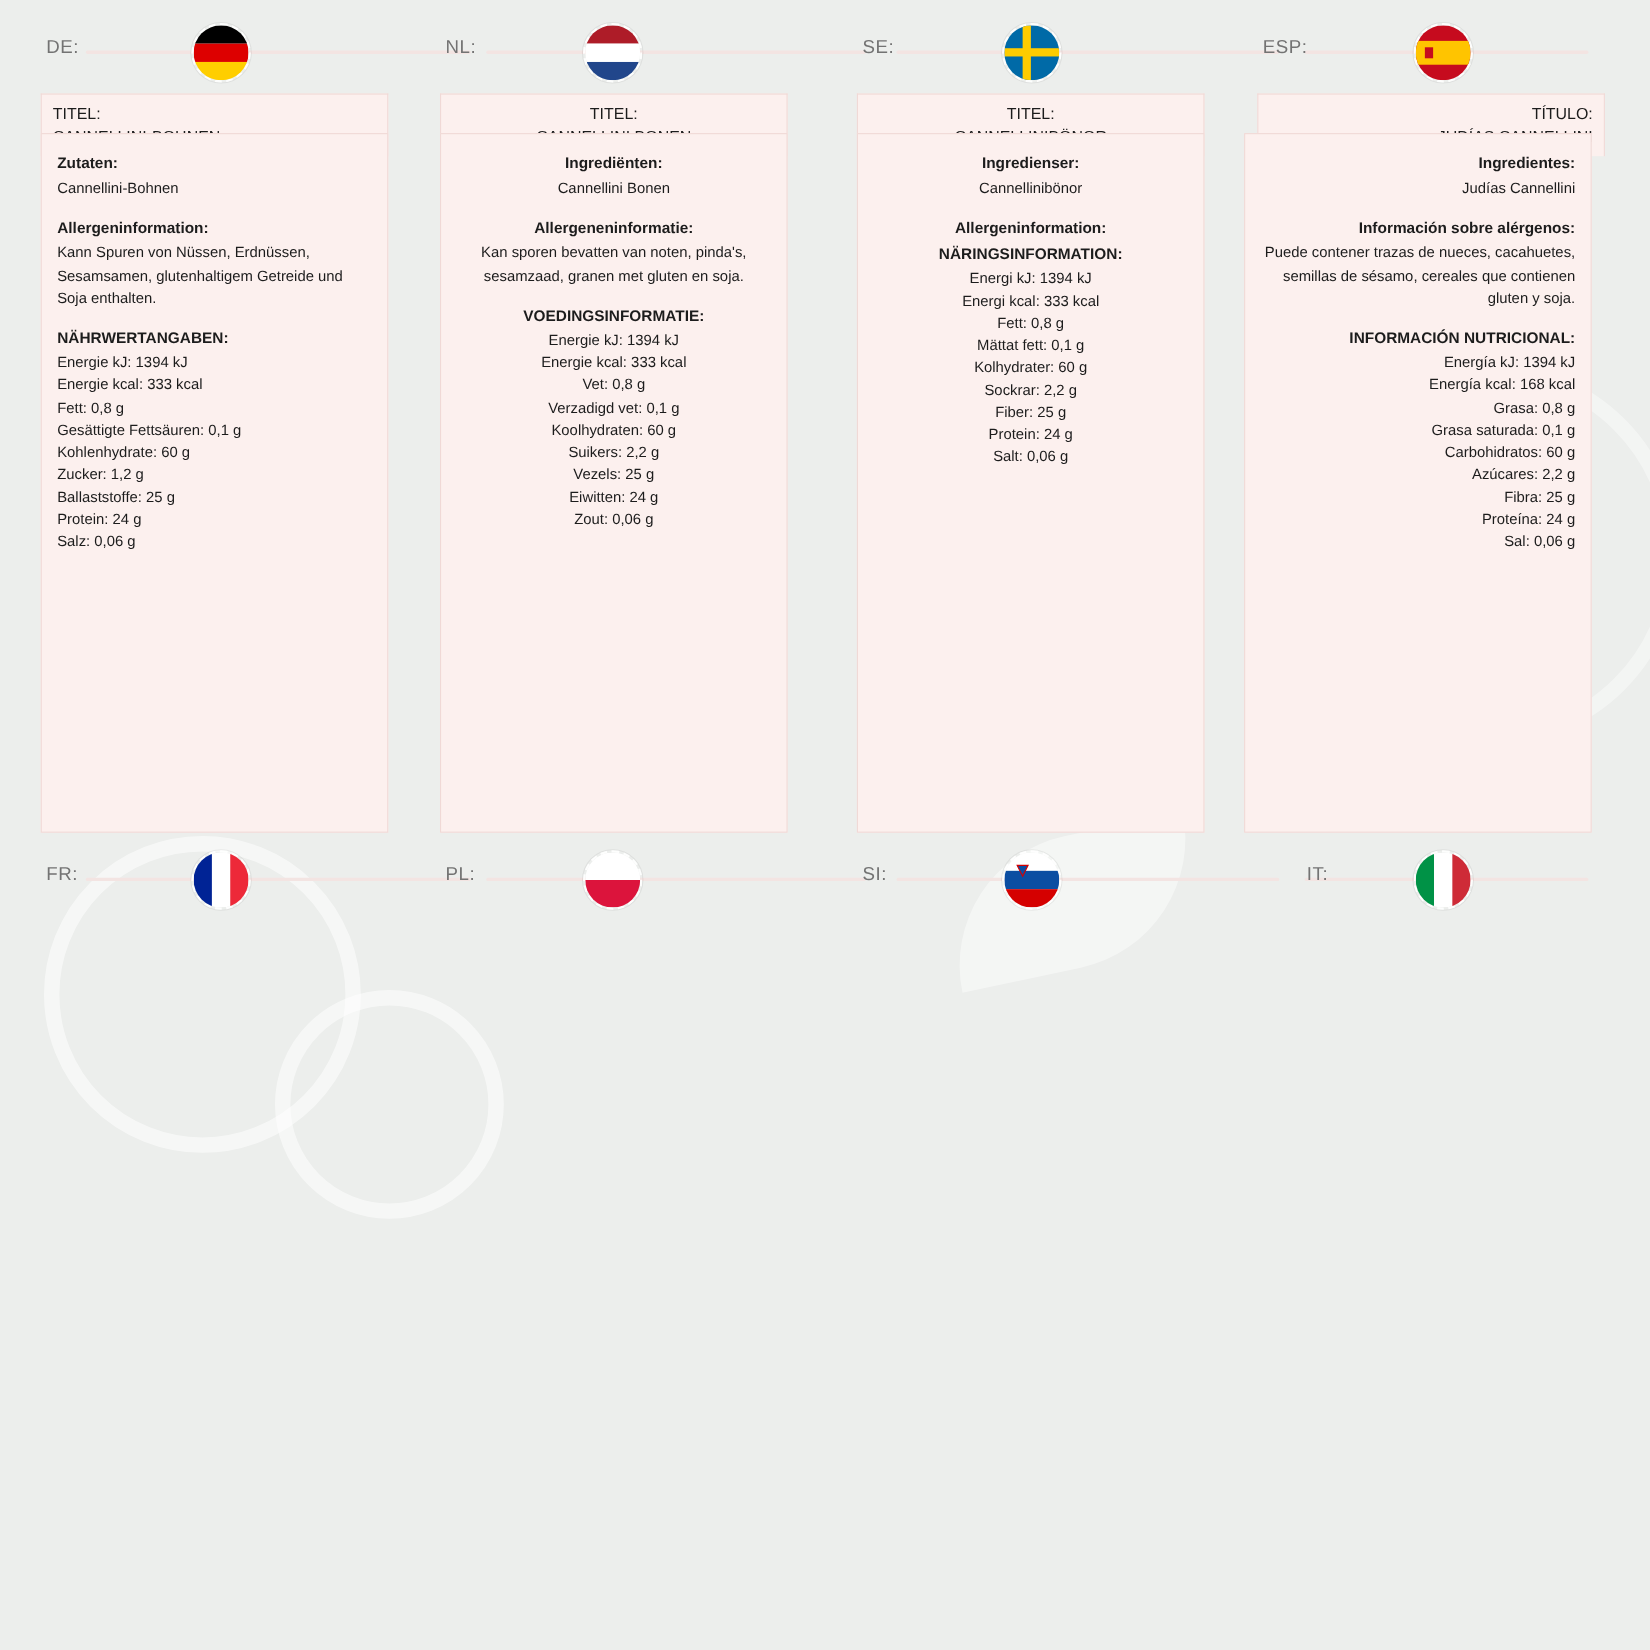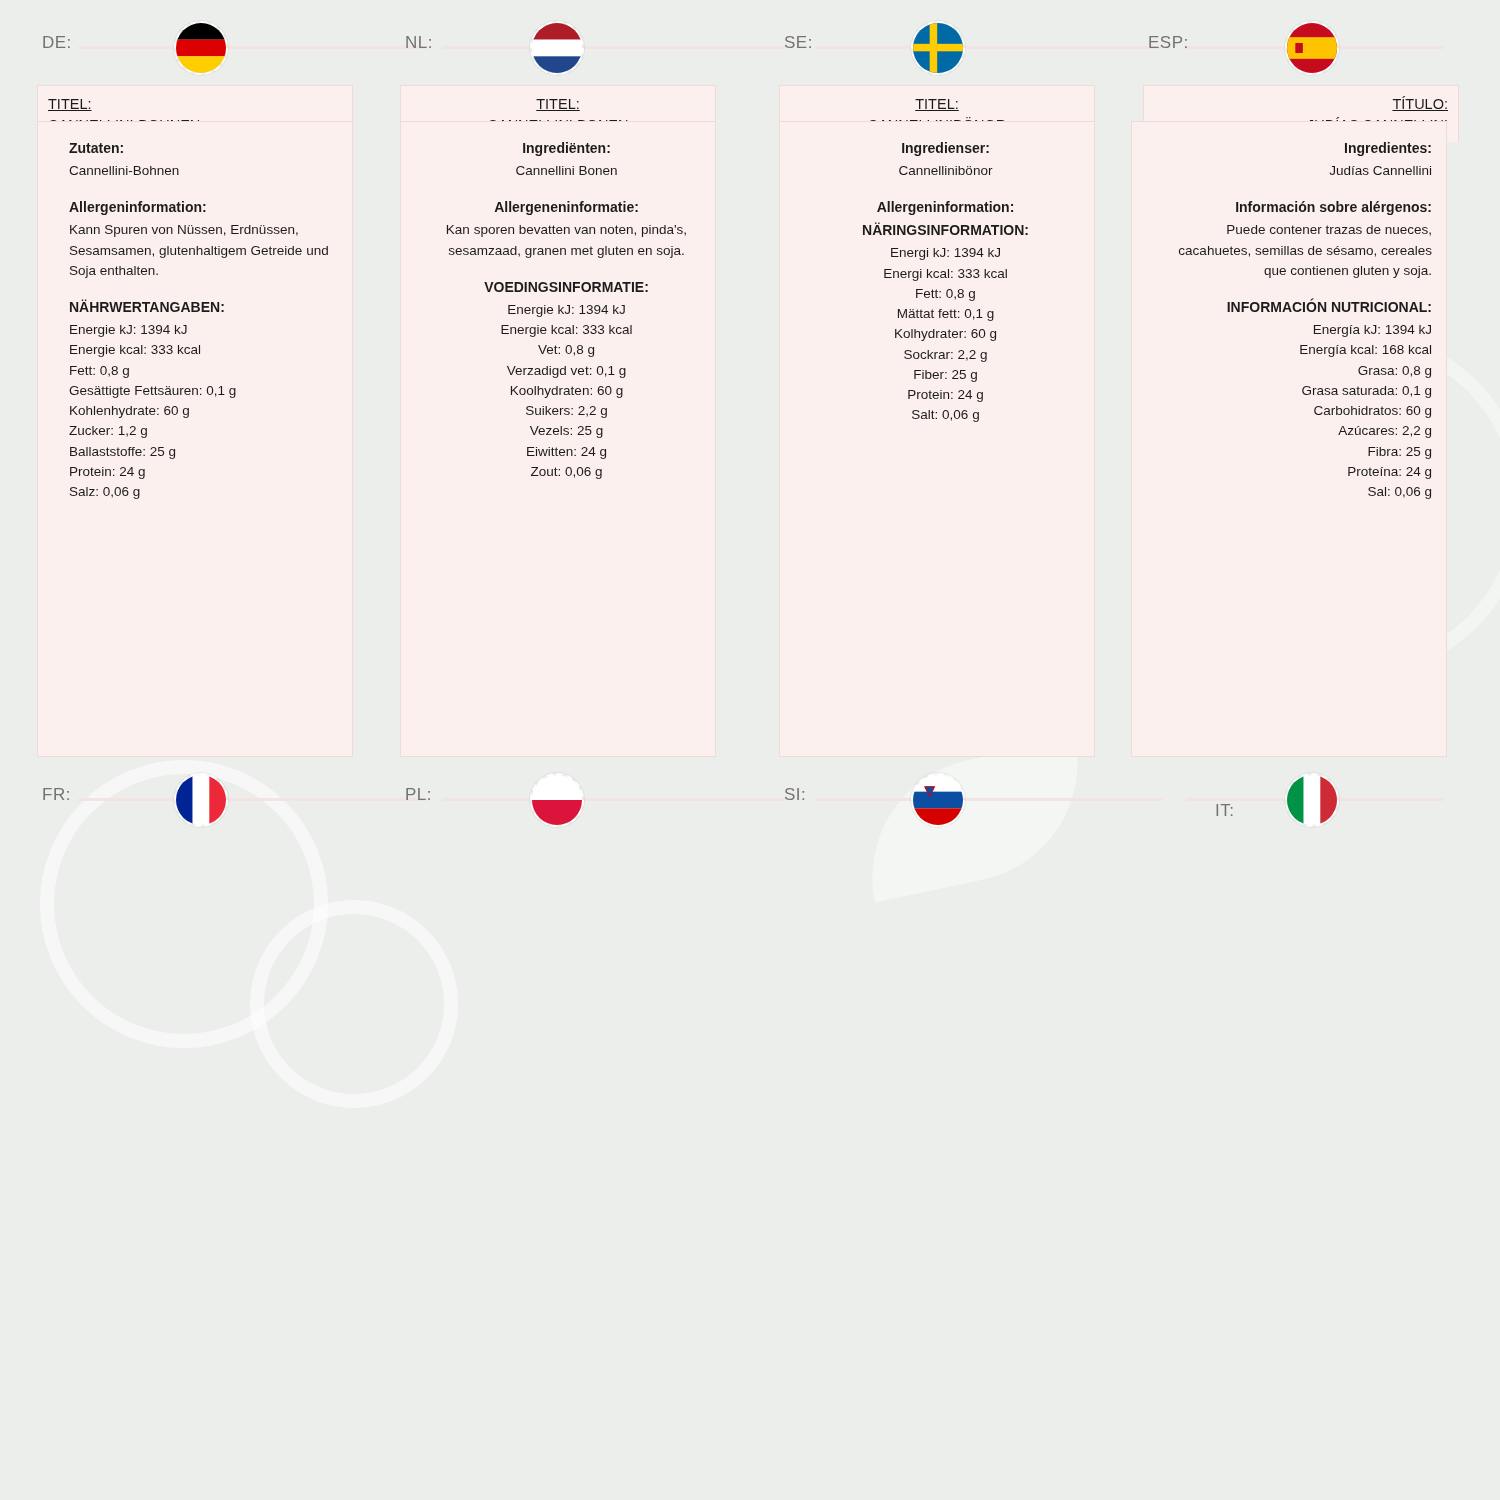--- a/index.html
+++ b/index.html
@@ -74,36 +74,35 @@
     box-shadow: 0 0 0 1px rgba(0,0,0,0.06);
   }
   .flag > .fi { width: 100%; height: 100%; display: block; }
 
   .card {
     position: absolute;
     width: 316px;
     background: #fcf0ee;
     border: 1px solid #f0d9d6;
     box-sizing: border-box;
-    padding-left: 17px;
   }
 
   .title-block {
     position: absolute;
     width: 316px;
     box-sizing: border-box;
     background: #fcf0ee;
     border: 1px solid #f0d9d6;
     border-bottom: none;
     padding: 8px 10px 6px 10px;
     font-size: 14.5px;
     line-height: 1.45;
     color: #1c1c1c;
   }
-  .title-block .t-label { display: block; text-decoration: underline; }
+  .title-block .t-label { display: block; }
   .title-block .t-value { display: block; }
 
   .card-inner {
     padding: 16px 14px 14px 14px;
     font-size: 13.5px;
     line-height: 1.5;
     color: #1c1c1c;
   }
   .sec-head {
     font-weight: bold;
@@ -298,21 +297,21 @@
           <svg class="fi" viewBox="0 0 60 60" preserveAspectRatio="xMidYMid slice">
             <rect width="60" height="20" fill="#fff"></rect>
             <rect y="20" width="60" height="20" fill="#0b4ea2"></rect>
             <rect y="40" width="60" height="20" fill="#d50000"></rect>
             <path d="M14 14 L26 14 L20 26 Z" fill="#0b4ea2" stroke="#d50000" stroke-width="1.2"></path>
           </svg>
         </div>
       </div>
       <div class="lang-header" style="position: absolute; left: 0px; top: 752px; width: 1500px; height: 92px;">
         <div class="hline" style="left: 1186px; width: 258px;"></div>
-        <div class="lang-code" style="left: 1215px; margin-top: 16px;">IT:</div>
+        <div class="lang-code" style="left: 1188px;">IT:</div>
         <div class="flag" style="left: 1285px;">
           <svg class="fi" viewBox="0 0 60 60" preserveAspectRatio="xMidYMid slice">
             <rect width="20" height="60" fill="#009246"></rect>
             <rect x="20" width="20" height="60" fill="#fff"></rect>
             <rect x="40" width="20" height="60" fill="#ce2b37"></rect>
           </svg>
         </div>
       </div>
     </div>
 

